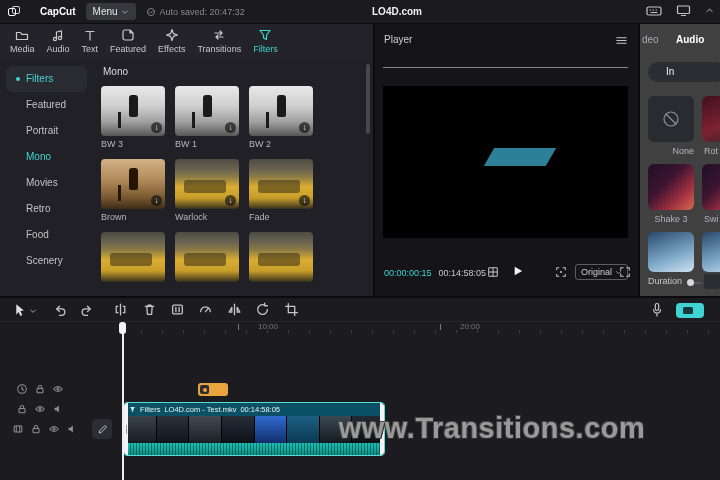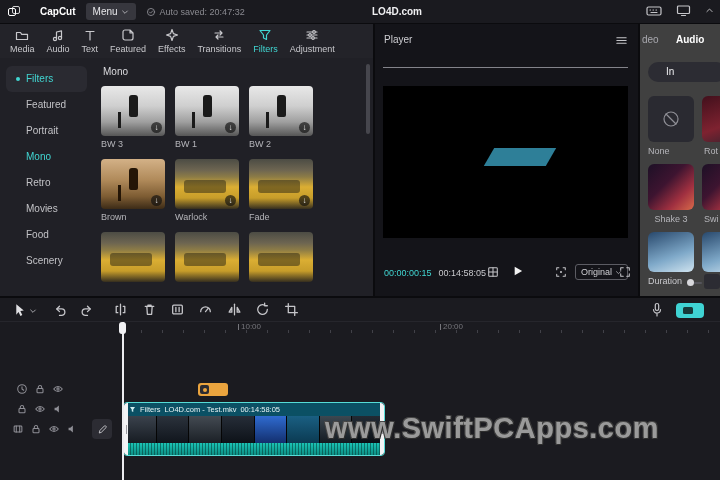--- a/index.html
+++ b/index.html
@@ -73,21 +73,21 @@
   .rtile.blue{background:linear-gradient(160deg,#28486c 0%,#7fa9c9 60%,#cfe3ef 100%)}
   .rlabel{position:absolute;font-size:9px;color:#b5b5ba}
   .dur-label{position:absolute;left:8px;top:252px;font-size:9px;color:#c9c9cd}
   .dur-track{position:absolute;left:49px;top:258px;width:13px;height:2px;background:#55555c;border-radius:1px}
   .dur-knob{position:absolute;left:47px;top:255px;width:7px;height:7px;border-radius:50%;background:#d8d8dc}
   .dur-box{position:absolute;left:64px;top:250px;width:16px;height:15px;background:#2c2c33;border-radius:3px}
   
   .timeline{position:absolute;left:0;top:298px;width:720px;height:182px;background:#1b1b20}
   .tl-toolbar{position:absolute;left:0;top:0;width:720px;height:24px;border-bottom:1px solid #26262c}
   .tool{position:absolute;top:4px}
-  .ruler-label{position:absolute;top:24px;font-size:8px;color:#76767c;display:flex;align-items:center;gap:2px}
+  .ruler-label{position:absolute;top:24px;font-size:8px;color:#76767c;display:flex;align-items:center;gap:19px}
   .ruler-label .tick{display:inline-block;width:1px;height:6px;background:#76767c}
   .ticks{position:absolute;left:120px;right:0;top:32px;height:3px;background:repeating-linear-gradient(90deg,#414148 0 1px,transparent 1px 21px)}
   .trow-ic{position:absolute}
   .pencil-btn{position:absolute;left:92px;top:121px;width:20px;height:20px;background:#2c2c33;border-radius:4px;display:flex;align-items:center;justify-content:center;border:none}
   .sticker-clip{position:absolute;left:198px;top:85px;width:30px;height:13px;background:#eaa43e;border-radius:3px}
   .sticker-clip i{position:absolute;left:2px;top:2px;width:9px;height:9px;background:#2b2b31;border-radius:2px}
   .sticker-clip i::after{content:"";position:absolute;left:2.5px;top:2.5px;width:4px;height:4px;border-radius:50%;background:#eaa43e}
   .clip{position:absolute;left:123px;top:104px;width:262px;height:54px;border:1px solid #56dcd6;border-radius:4px;background:#050a0c;overflow:hidden}
   .clip-head{position:absolute;left:0;top:0;right:0;height:13px;background:#0b5064;display:flex;align-items:center;gap:4px;padding:0 5px;font-size:7.5px;color:#e8f4f5;white-space:nowrap}
   .clip-strip{position:absolute;left:0;top:13px;right:0;height:27px;display:flex;gap:1px;background:#050505}
@@ -186,38 +186,29 @@
           <path d="M3 5h7M8 3l2 2-2 2M11 9H4M6 7L4 9l2 2"></path>
         </svg>
       <span>Transitions</span>
     </div>
     <div class="tab active">
       <svg class="ic" width="14" height="14" viewBox="0 0 14 14">
           <path d="M2 2.5h10L8.5 7v4.5l-3-1.5V7z"></path>
         </svg>
       <span>Filters</span>
     </div>
-    <div class="tab">
-      <svg class="ic" width="14" height="14" viewBox="0 0 14 14">
-          <path d="M2 4h10M2 7h10M2 10h10"></path>
-          <circle cx="9" cy="4" r="1.3" fill="#232329"></circle>
-          <circle cx="5" cy="7" r="1.3" fill="#232329"></circle>
-          <circle cx="8" cy="10" r="1.3" fill="#232329"></circle>
-        </svg>
-      <span>Adjustment</span>
-    </div>
   </nav>
 
   <aside class="sidebar">
     <div class="side-item current active"><span class="dot"></span><span>Filters</span></div>
     <div class="side-item"><span>Featured</span></div>
     <div class="side-item"><span>Portrait</span></div>
     <div class="side-item active"><span>Mono</span></div>
+    <div class="side-item"><span>Movies</span></div>
     <div class="side-item"><span>Retro</span></div>
-    <div class="side-item"><span>Movies</span></div>
     <div class="side-item"><span>Food</span></div>
     <div class="side-item"><span>Scenery</span></div>
   </aside>
 
   <section class="filters-panel">
     <div class="section-title">Mono</div>
     <div class="fgrid">
       <div class="card">
           <div class="thumb bw">
             <span class="dl">↓</span>
@@ -311,21 +302,21 @@
     <div class="rtab audio">Audio</div>
     <div class="in-pill"><span>In</span></div>
 
     <div class="rtile none" style="left:8px;top:72px">
       <svg class="ic dim" width="20" height="20" viewBox="0 0 20 20">
           <circle cx="10" cy="10" r="7"></circle>
           <path d="M5 5l10 10"></path>
         </svg>
     </div>
     <div class="rtile reddark" style="left:62px;top:72px"></div>
-    <div class="rlabel" style="left:8px;top:122px;width:46px;text-align:left">None</div>
+    <div class="rlabel" style="left:8px;top:122px;width:46px;text-align:right">None</div>
     <div class="rlabel" style="left:64px;top:122px">Rot</div>
 
     <div class="rtile shake" style="left:8px;top:140px"></div>
     <div class="rtile shake" style="left:62px;top:140px"></div>
     <div class="rlabel" style="left:8px;top:190px;width:46px;text-align:center">Shake 3</div>
     <div class="rlabel" style="left:64px;top:190px">Swi</div>
 
     <div class="rtile blue" style="left:8px;top:208px;height:40px"></div>
     <div class="rtile blue" style="left:62px;top:208px;height:40px"></div>
 
@@ -465,16 +456,16 @@
           <div class="f8"></div>
       </div>
       <div class="clip-wave"></div>
       <div class="handle l"></div>
       <div class="handle r"></div>
     </div>
 
     <div class="playhead-line"></div>
     <div class="playhead-head"></div>
 
-    <div class="watermark">www.SwiftPCApps.com</div>
+    <div class="watermark">www.Transitions.com</div>
   </section>
 
 </div>
 
 </body></html>

